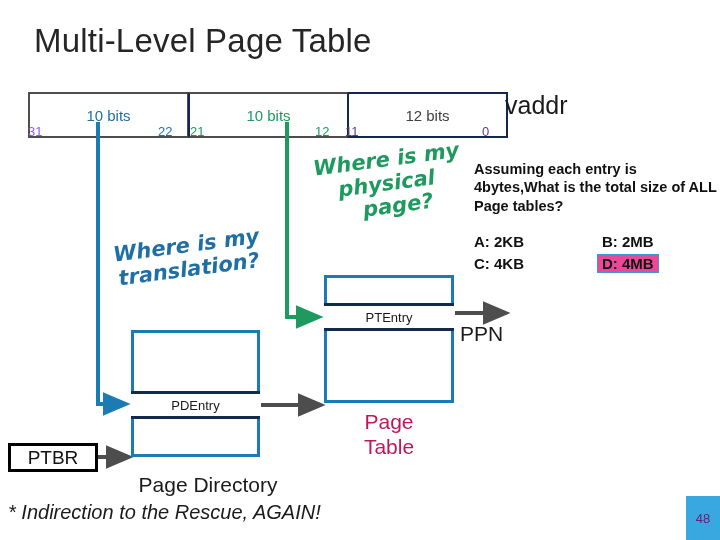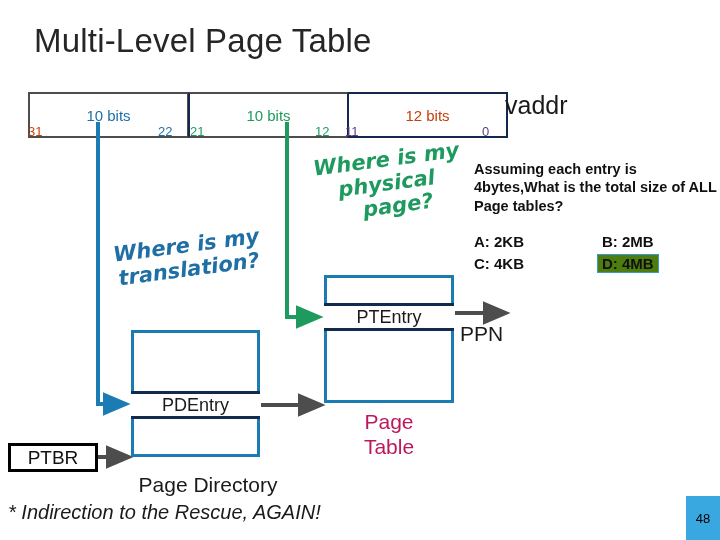--- a/index.html
+++ b/index.html
@@ -35,25 +35,25 @@
     box-sizing: border-box;
     height: 46px;
     display: flex;
     align-items: center;
     justify-content: center;
     font-size: 15px;
     background: #ffffff;
   }
   #bitbox-0 { width: 160px; border: 2px solid #4d4d4d; border-right-width: 1px; color: #1f6fa5; }
   #bitbox-1 { width: 160px; border: 2px solid #4d4d4d; border-left: 2px solid #14274e; border-right: 1px solid #14274e; color: #1f9a5f; }
-  #bitbox-2 { width: 160px; border: 2px solid #14274e; border-left-width: 1px; color: #c2410c; }
+  #bitbox-2 { width: 160px; border: 2px solid #14274e; border-left-width: 1px; color: #404040; }
 
   
   .bitnum { font-size: 13px; top: 124px; }
-  #bit-31 { left: 28px; color: #c2410c; }
+  #bit-31 { left: 28px; color: #8b5cf6; }
   #bit-22 { left: 158px; color: #1f6fa5; }
   #bit-21 { left: 190px; color: #1f9a5f; }
   #bit-12 { left: 315px; color: #1f9a5f; }
   #bit-11 { left: 345px; color: #5b3c88; }
   #bit-0  { left: 482px; color: #5b3c88; }
 
   #vaddr-label {
     left: 505px; top: 91px;
     font-size: 25px;
     color: #1a1a1a;
@@ -111,42 +111,42 @@
     color: #111111;
   }
   .ansrow { display: flex; height: 22px; align-items: center; gap: 36px; }
   .ansrow .a { width: 92px; }
   .ansrow .b { width: 110px; }
   #ans-d {
     display: inline-block;
     border: 1px solid #3a9ad0;
     padding: 0px 4px;
     margin-left: -5px;
-    background: #4d7c0f;
+    background: #ec4899;
   }
 
   
   .tablebox {
     box-sizing: border-box;
     border: 3px solid #1b7cb3;
     background: #ffffff;
   }
   #pd-box { left: 131px; top: 330px; width: 129px; height: 127px; }
   #pt-box { left: 324px; top: 275px; width: 130px; height: 128px; }
 
   .entry {
     box-sizing: border-box;
     position: absolute;
     border-top: 3px solid #112a4e;
     border-bottom: 3px solid #112a4e;
     background: #ffffff;
     display: flex;
     align-items: center;
     justify-content: center;
-    font-size: 18px;
+    font-size: 13px;
     color: #1a1a1a;
   }
   #pd-entry { left: 131px; top: 391px; width: 129px; height: 28px; }
   #pt-entry { left: 324px; top: 303px; width: 130px; height: 28px; }
 
   #ptbr-box {
     left: 8px; top: 443px;
     width: 90px; height: 29px;
     box-sizing: border-box;
     border: 3px solid #000000;
@@ -192,21 +192,21 @@
     text-align: center;
     font-size: 20px;
     font-style: italic;
     line-height: 1.27;
     color: #1a1a1a;
   }
   #slide-number {
     left: 686px; top: 496px;
     width: 34px; height: 44px;
     background: #3aa8e0;
-    color: #000000;
+    color: #701a75;
     font-size: 13px;
     display: flex;
     align-items: center;
     justify-content: center;
   }
 </style>
 </head>
 <body>
 
 <div id="slide">

